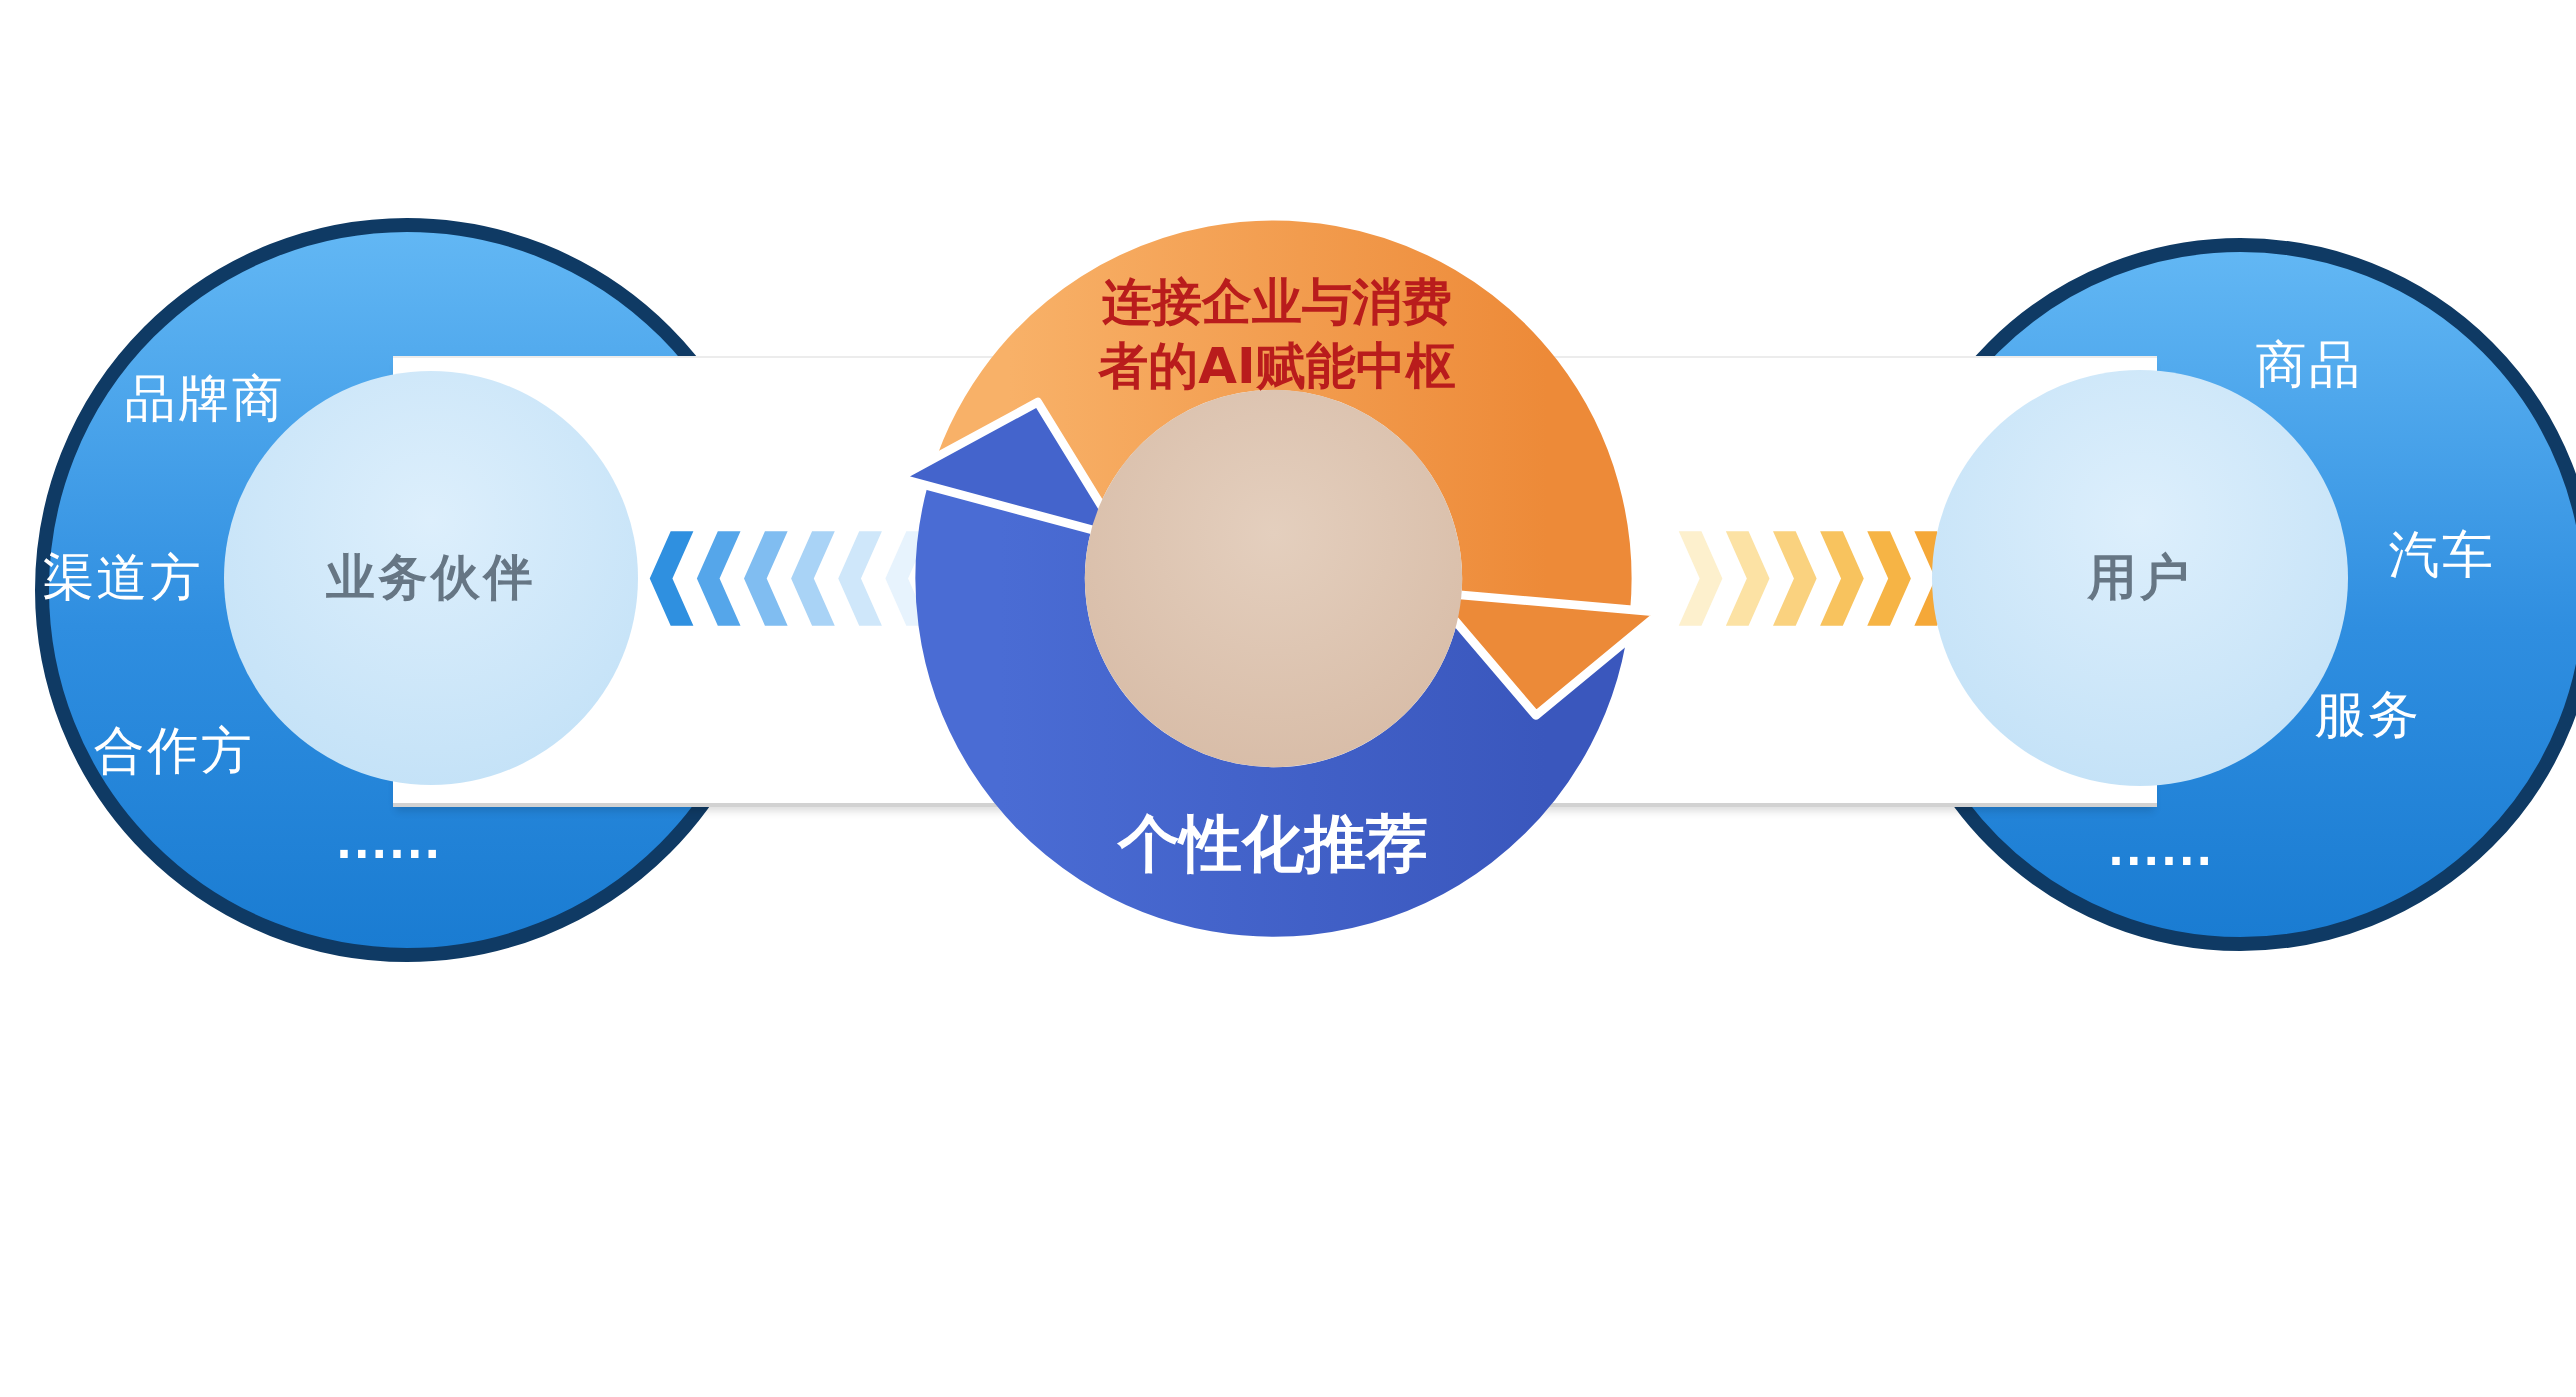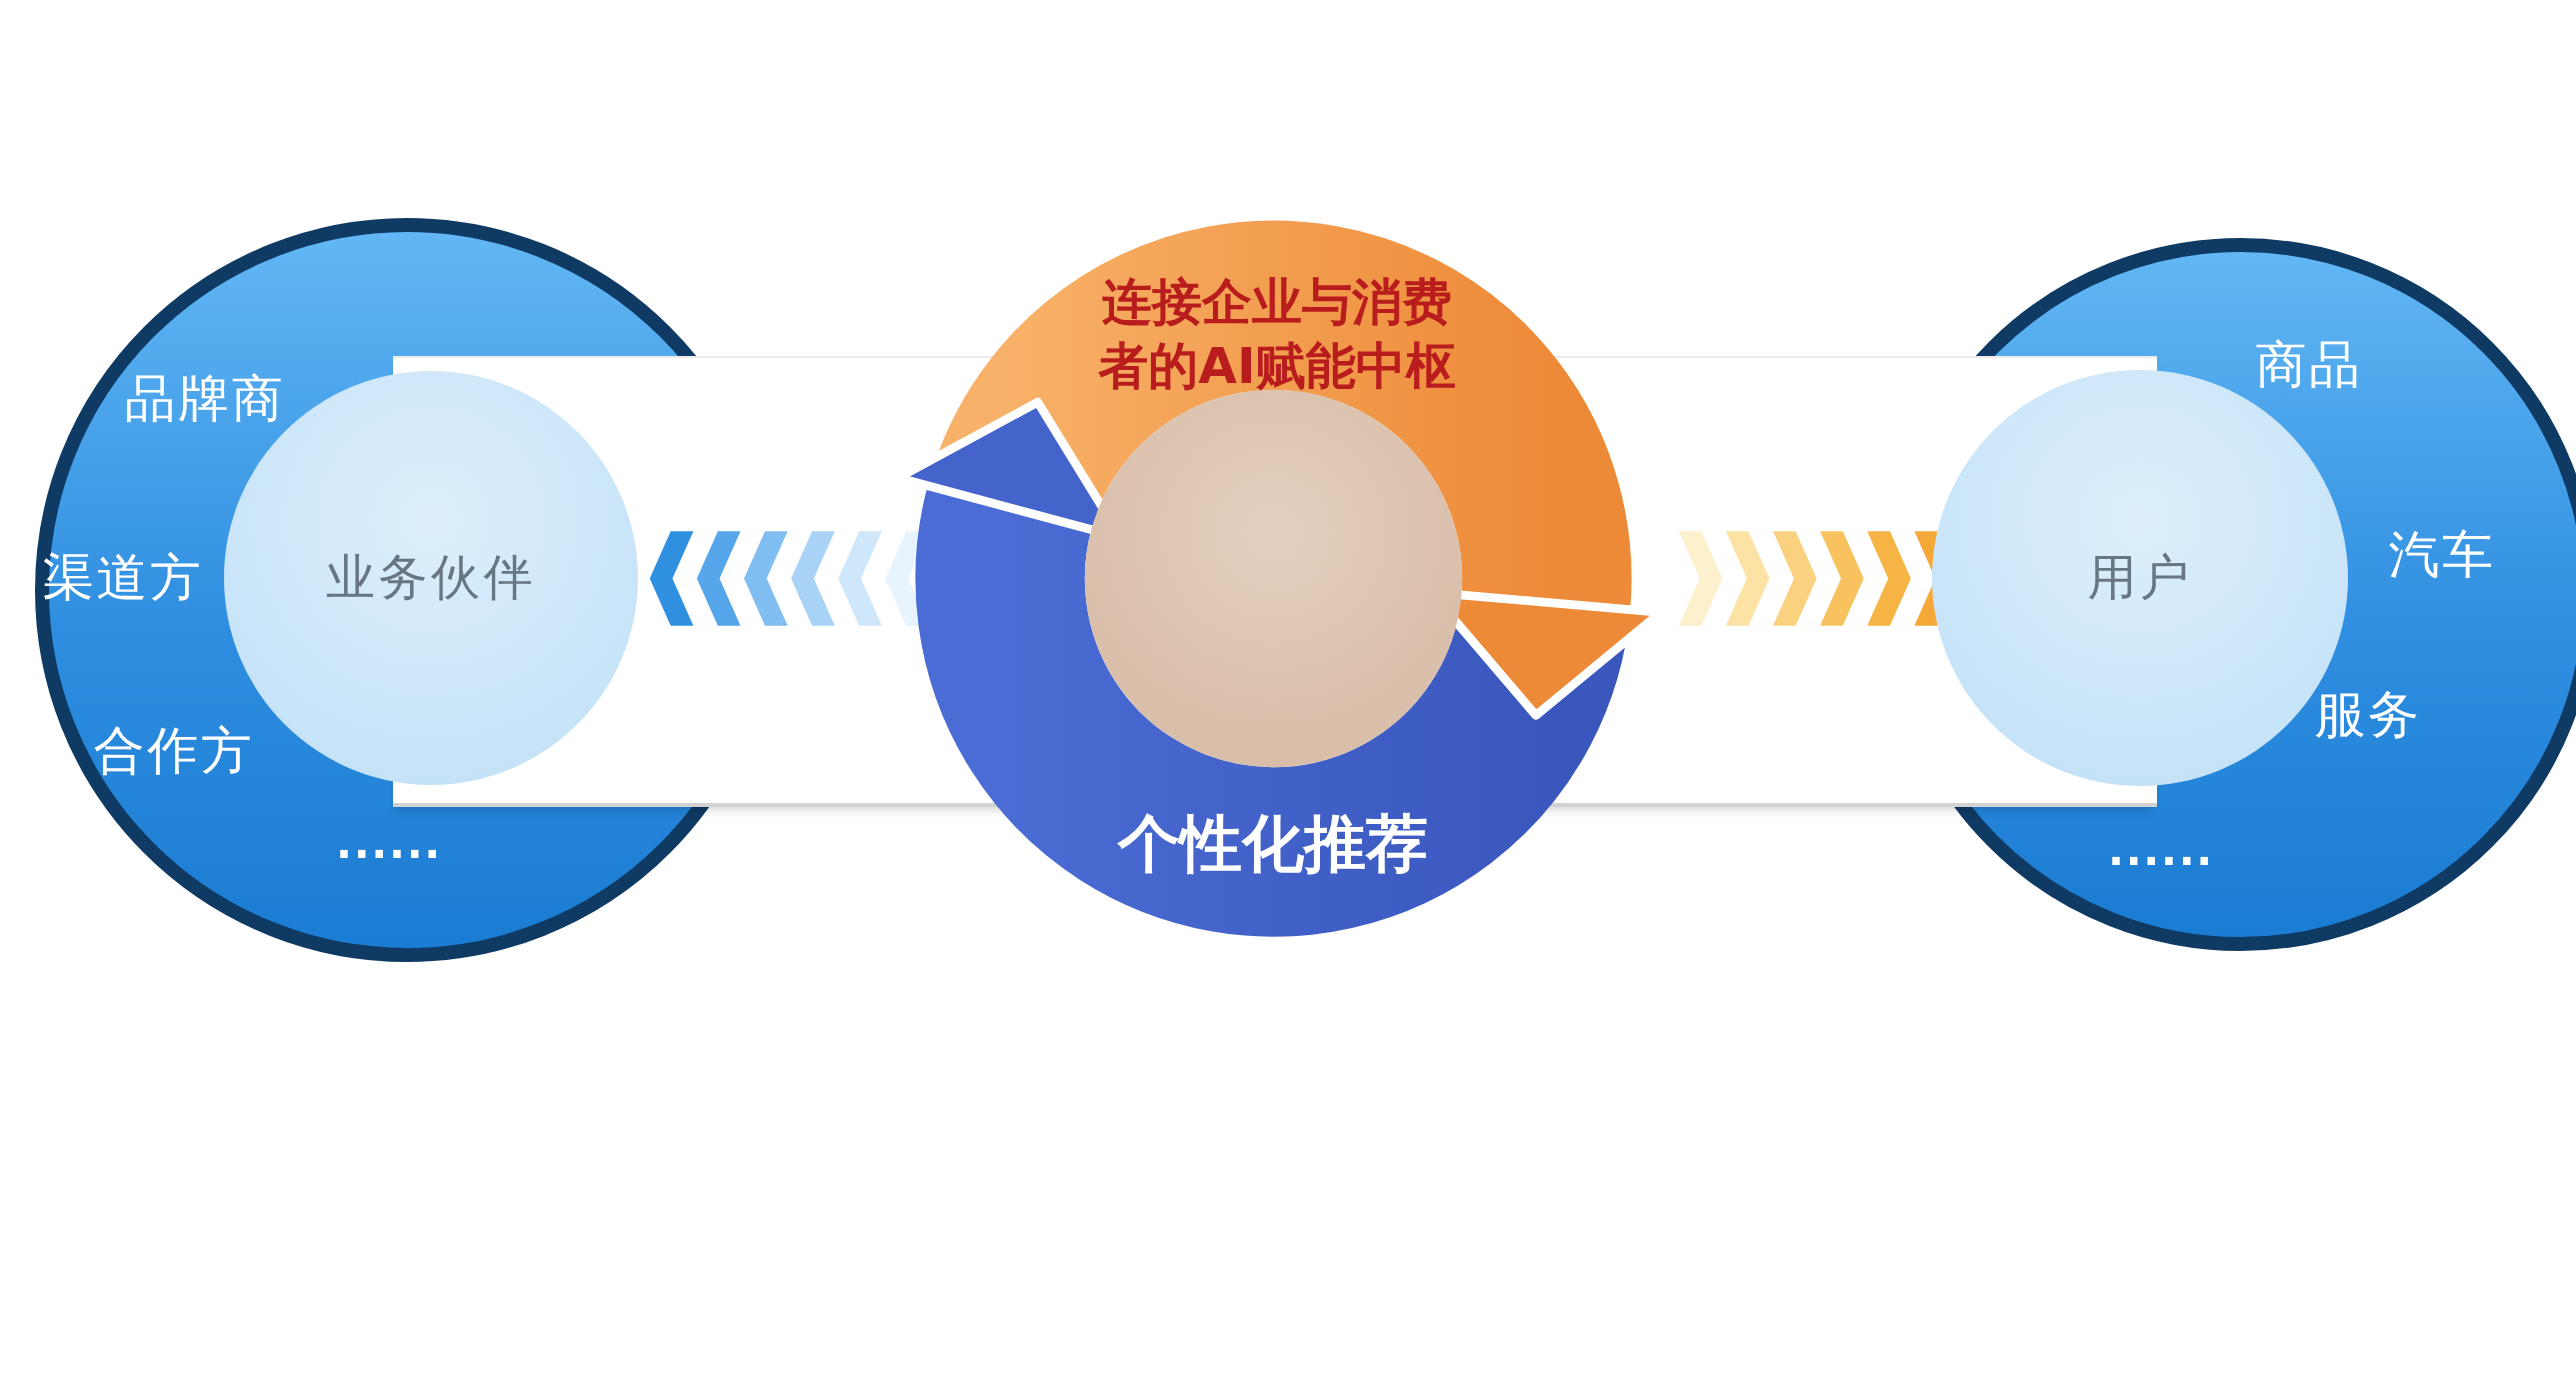--- a/index.html
+++ b/index.html
@@ -38,20 +38,21 @@
   .chev { position: absolute; overflow: visible; }
   .inner-circle {
     position: absolute;
     border-radius: 50%;
     display: flex; align-items: center; justify-content: center;
     background: radial-gradient(circle at 50% 36%, #ddeffc 0%, #c8e4f8 68%, #bedff6 100%);
     color: #667684;
     font-size: 49px;
     letter-spacing: 3.5px;
     white-space: nowrap;
+    font-weight: bold;
   }
   .inner-circle.left-inner  { left: 224px;  top: 371px; width: 414px; height: 414px; }
   .inner-circle.right-inner { left: 1932px; top: 370px; width: 416px; height: 416px; }
   .side-label {
     position: absolute;
     transform: translate(-50%, -50%);
     color: #ffffff;
     font-size: 51px;
     letter-spacing: 2.6px;
     white-space: nowrap;

